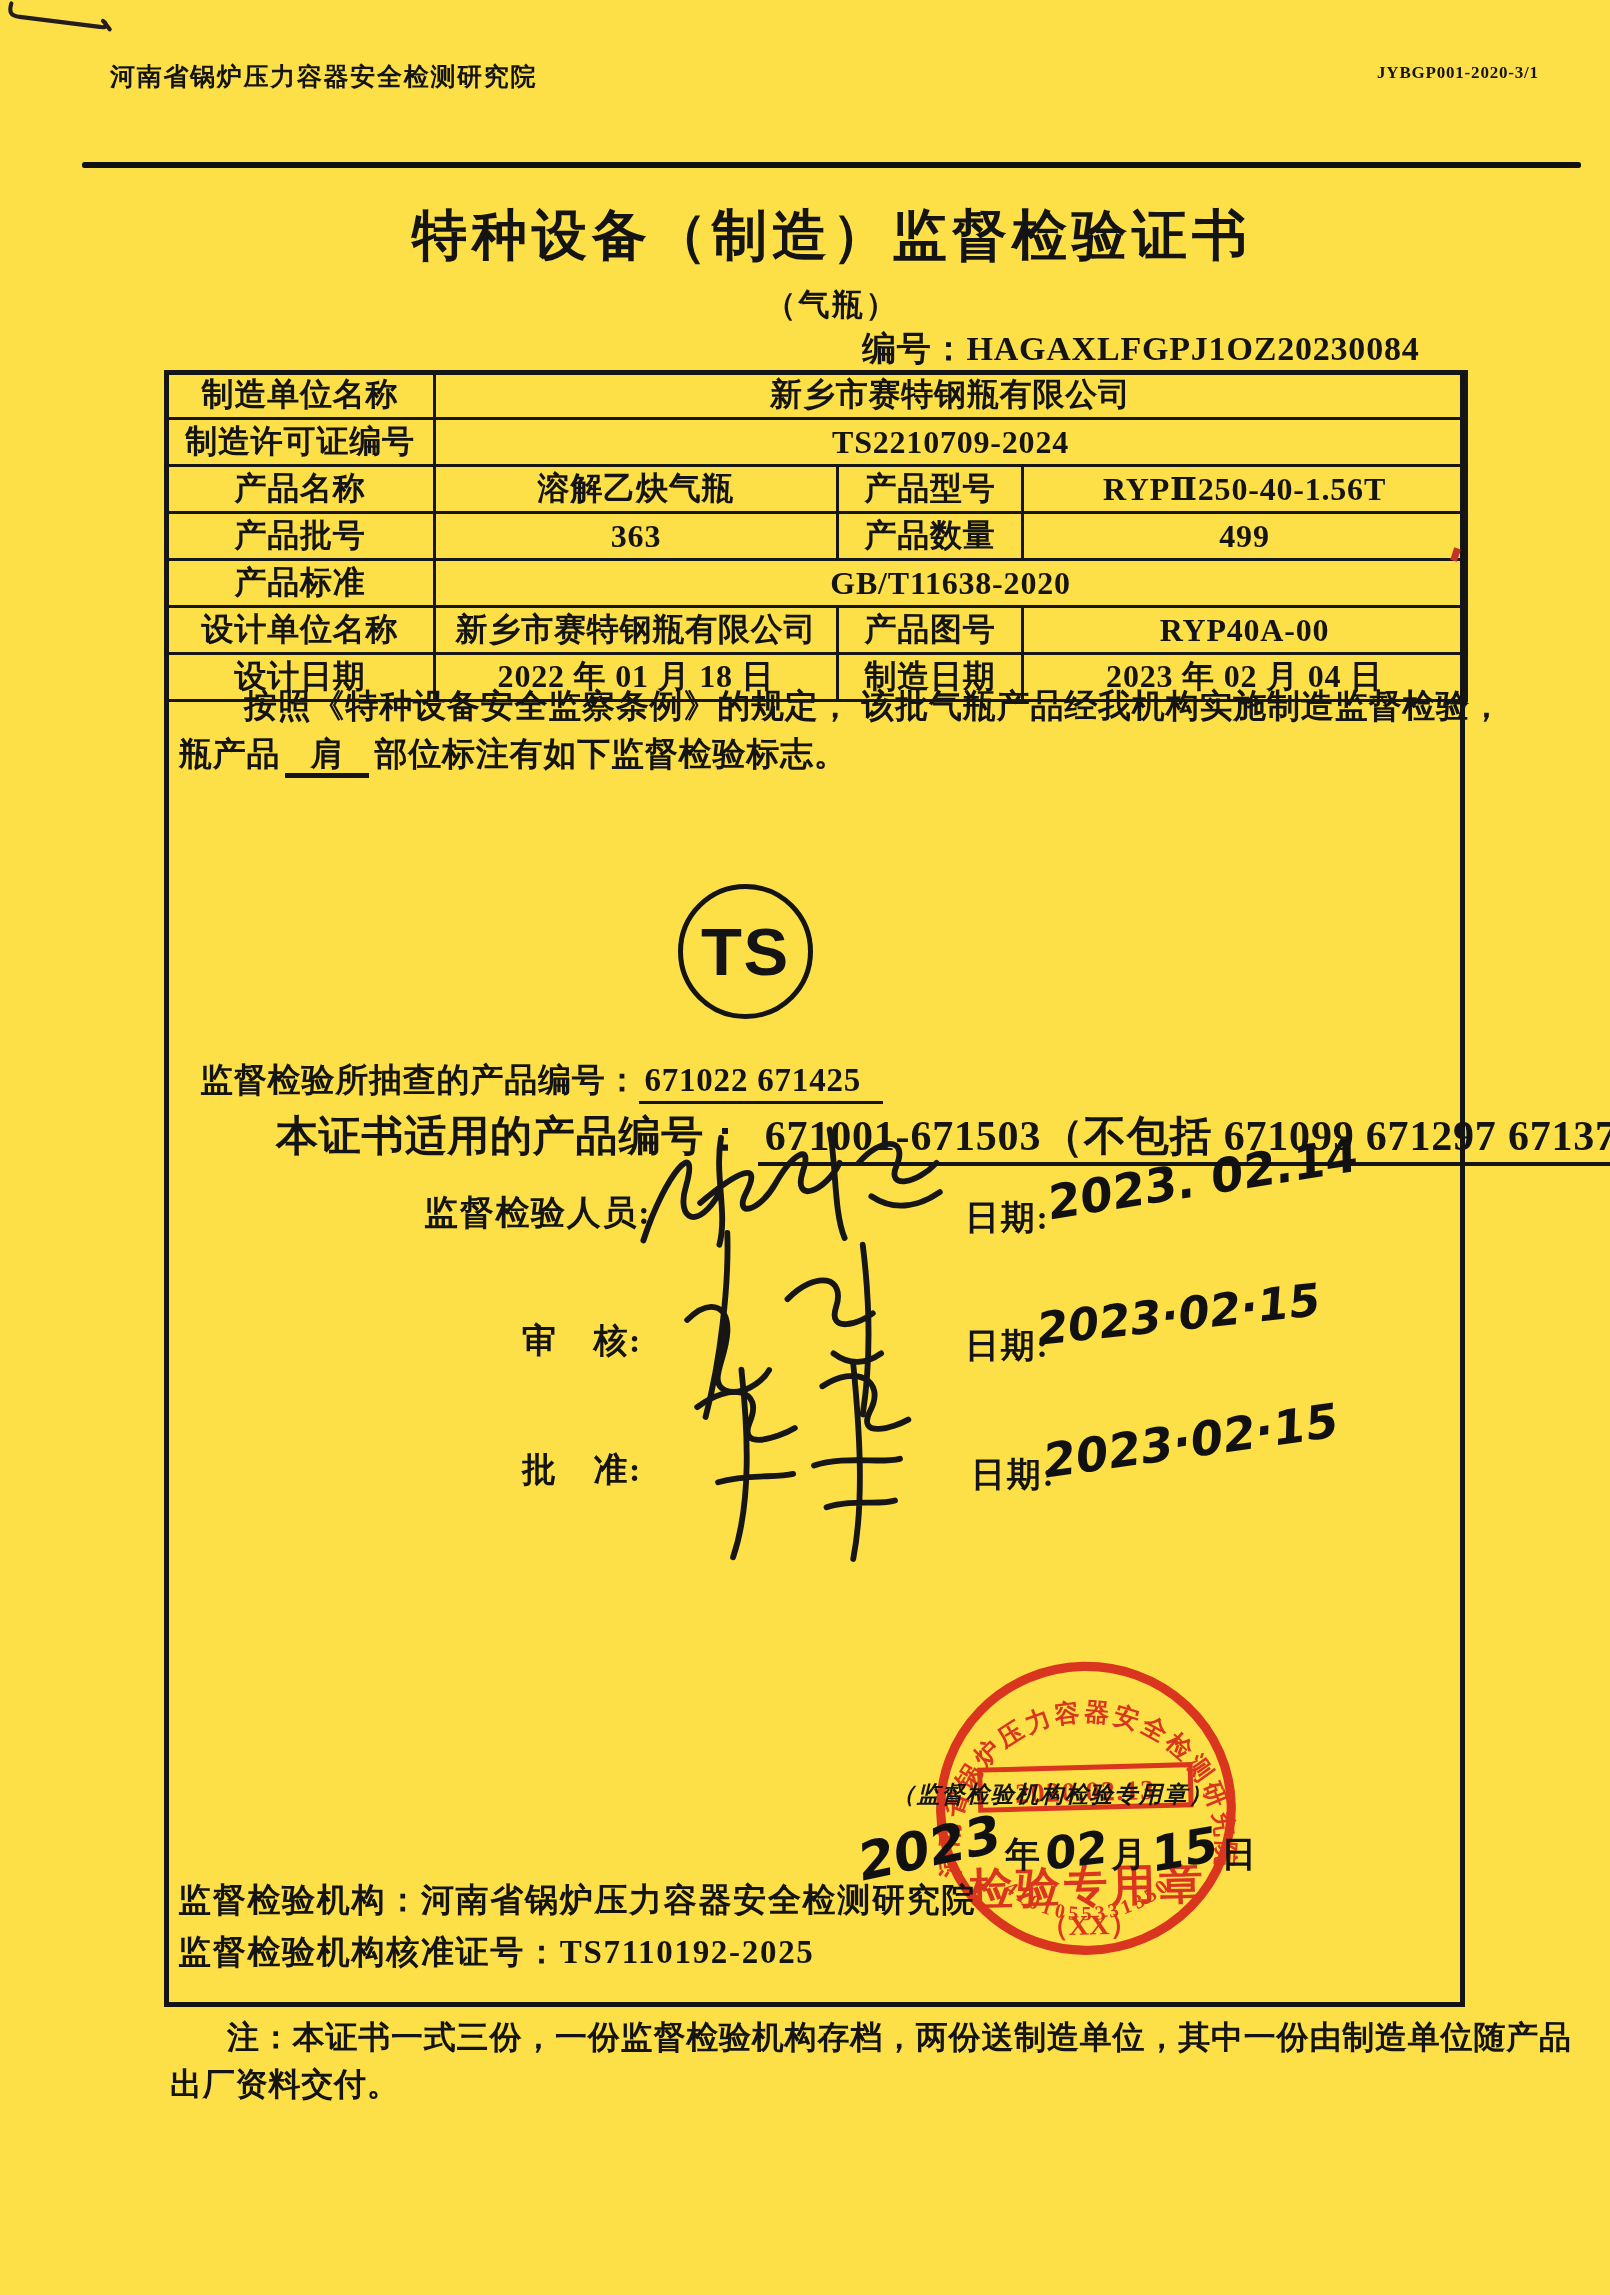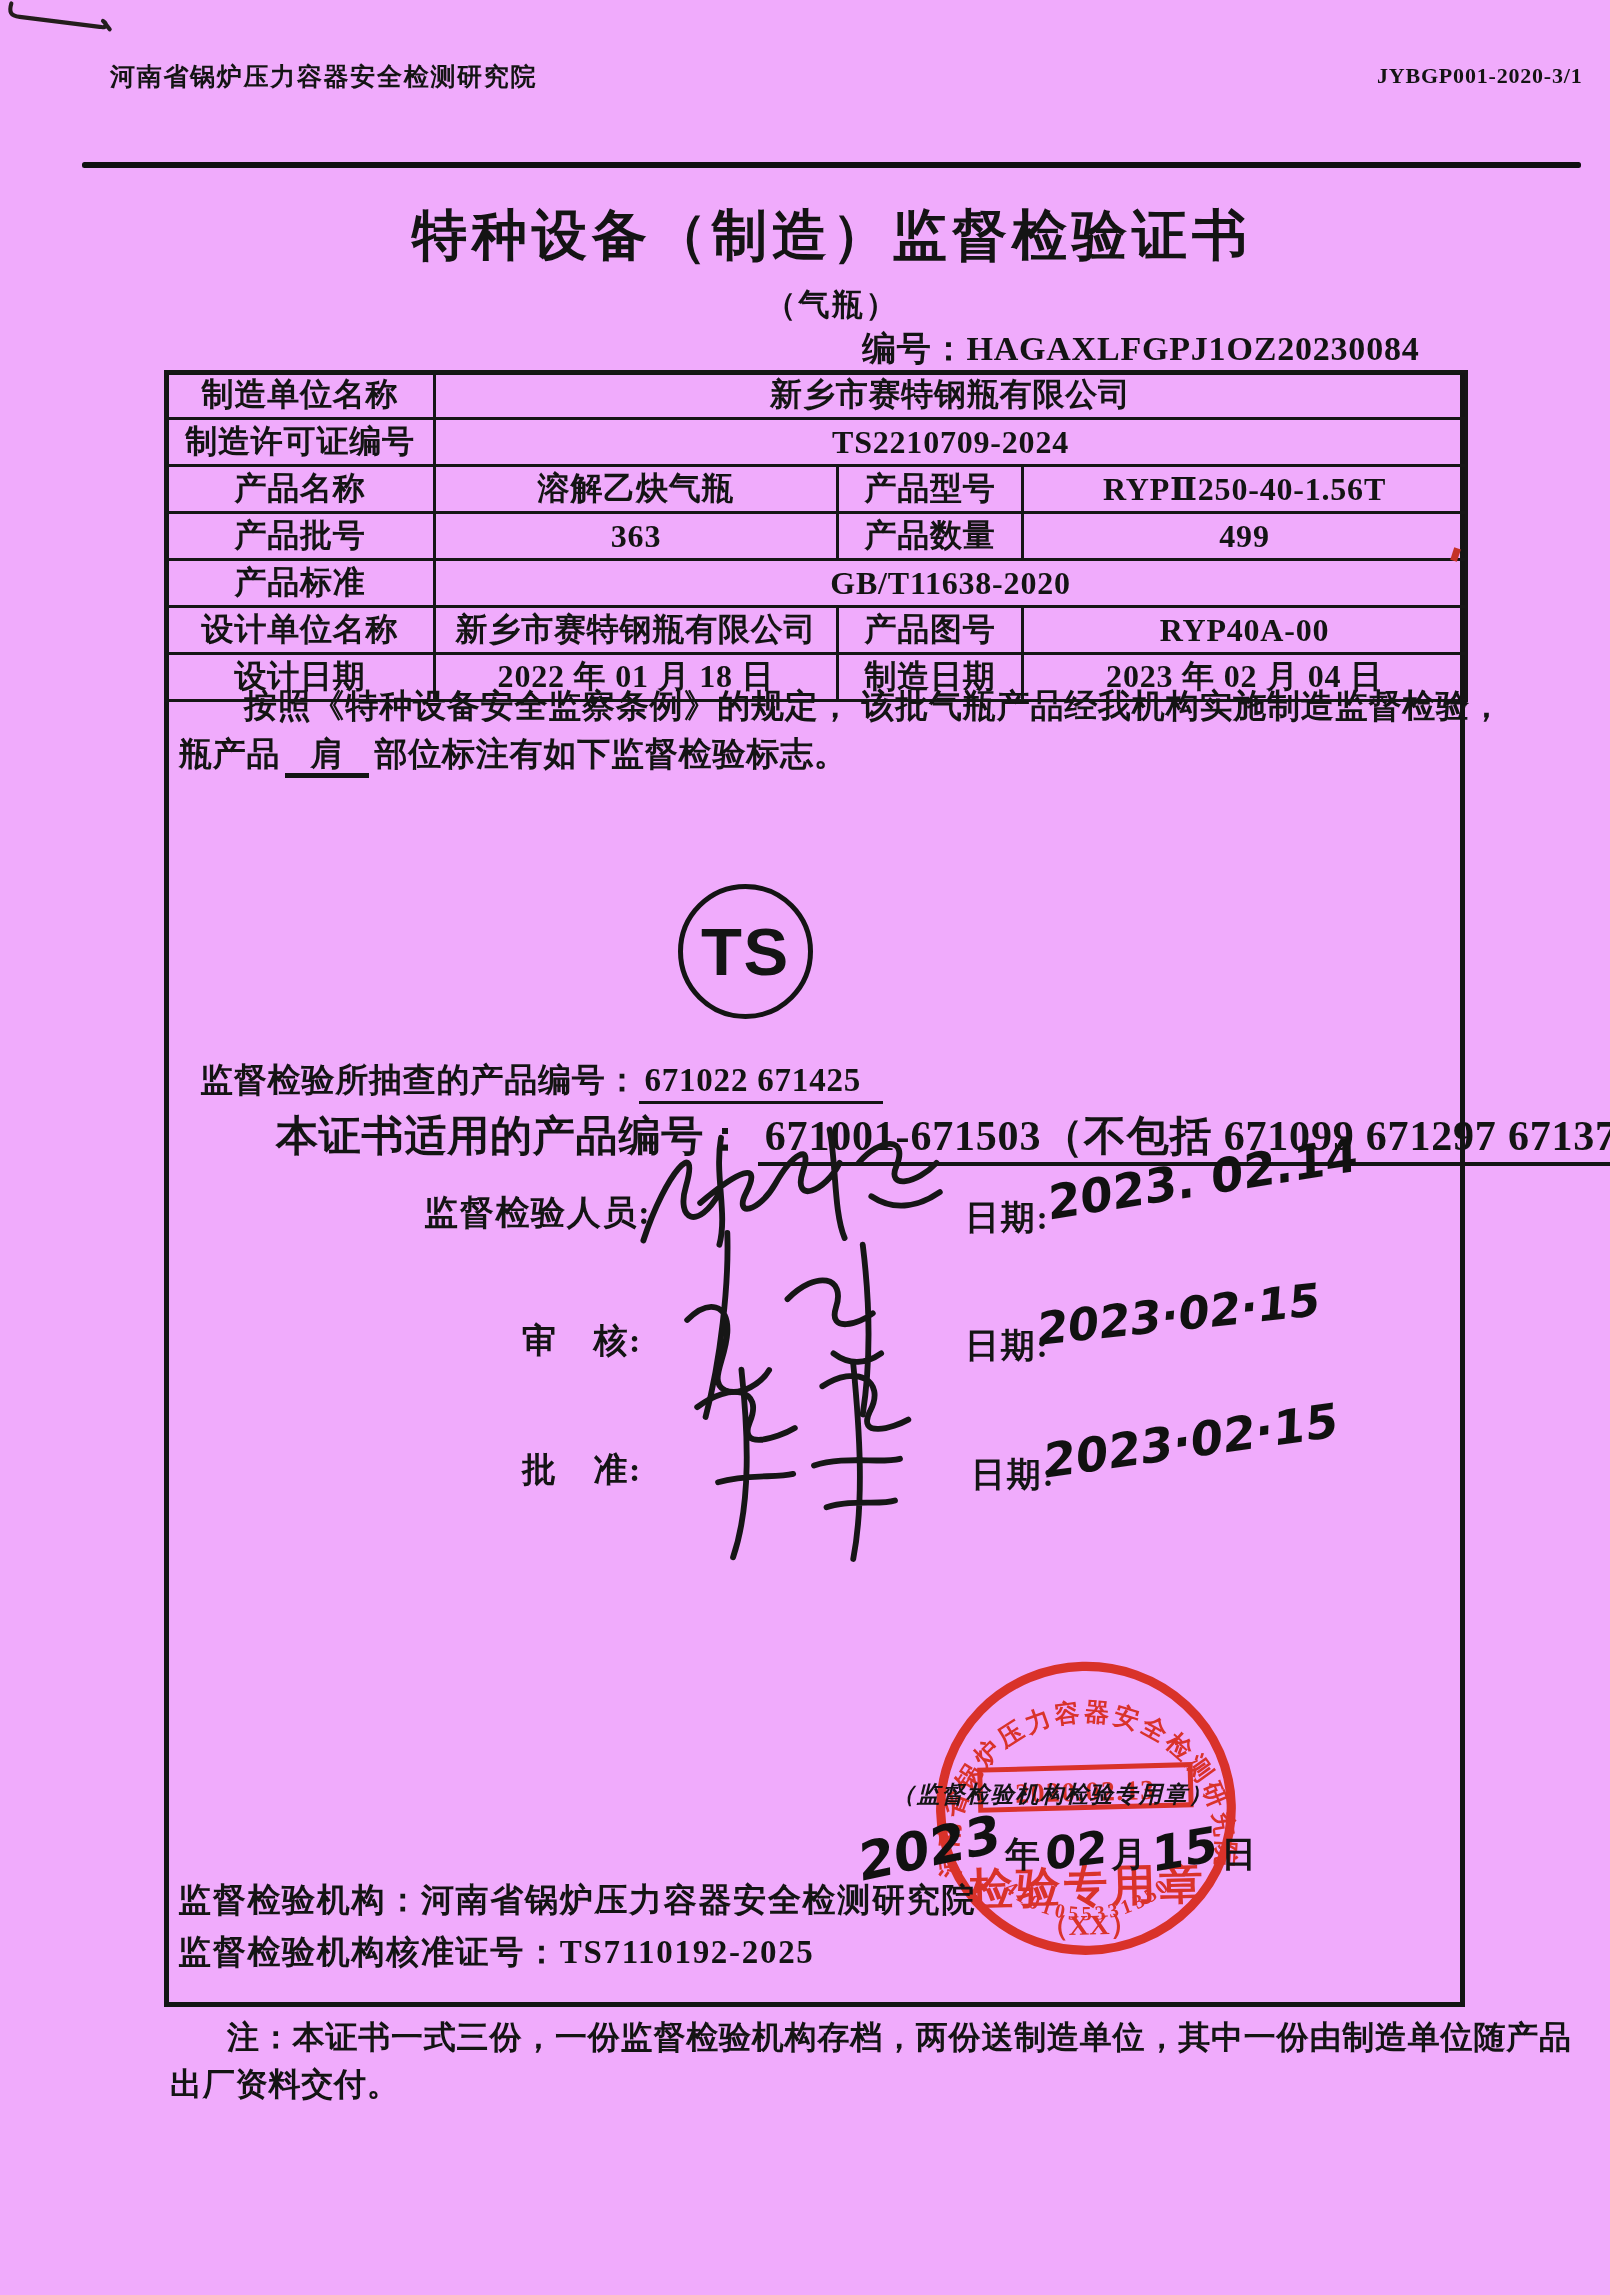--- a/index.html
+++ b/index.html
@@ -1,21 +1,21 @@
 <!DOCTYPE html>
 <html style="font-size:13.4px"><head>
 <meta charset="utf-8">
 <style>
   html,body{margin:0;padding:0;background:#9a9a9a;}
-  .page{position:relative;width:1611px;height:2295px;background:#f0abfc;margin:0 auto;
+  .page{position:relative;width:1611px;height:2295px;background:#fde047;margin:0 auto;
         font-family:"Liberation Serif","DejaVu Serif",serif;color:#141414;font-weight:700;overflow:hidden;}
   .abs{position:absolute;}
   
   .hdr-org{left:110px;top:60px;font-size:25px;letter-spacing:1.7px;}
-  .hdr-code{left:1377px;top:63px;font-size:22px;letter-spacing:0.8px;}
+  .hdr-code{left:1377px;top:63px;font-size:17px;letter-spacing:0.8px;}
   .hdr-rule{left:82px;top:162px;width:1499px;height:5.8px;background:#101010;border-radius:2.5px;}
   
   .title{left:80px;top:199px;width:1504px;text-align:center;font-size:55px;letter-spacing:5px;}
   .subtitle{left:80px;top:284px;width:1504px;text-align:center;font-size:31px;letter-spacing:2.5px;}
   .certno{left:834px;top:326px;font-size:34px;letter-spacing:0.8px;white-space:nowrap;margin-left:28px;}
   
   .bigbox{left:164px;top:370px;width:1291px;height:1627px;border:5px solid #141414;}
   
   .cert-table{position:absolute;left:164px;top:370px;width:1301px;border-collapse:collapse;table-layout:fixed;}
   .cert-table td{border:3.3px solid #161616;height:38px;text-align:center;vertical-align:middle;

